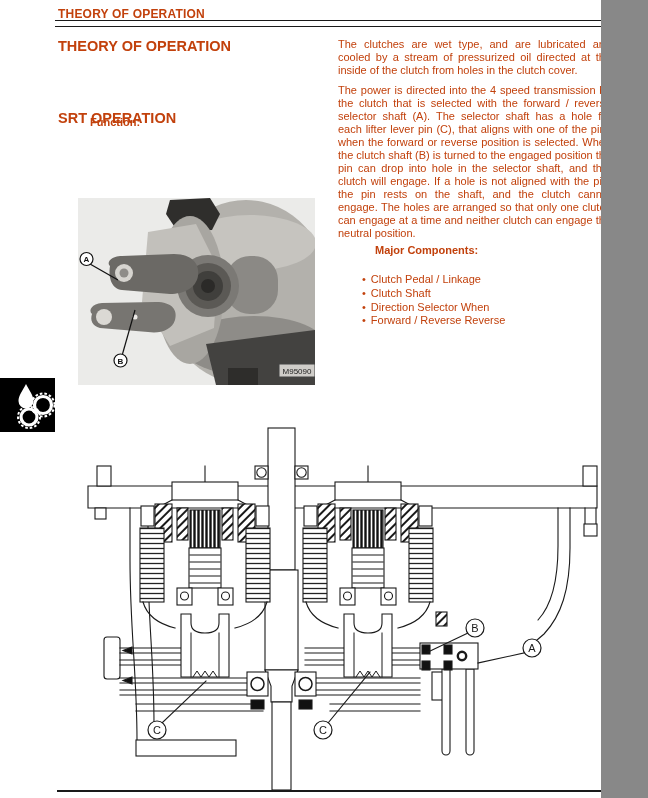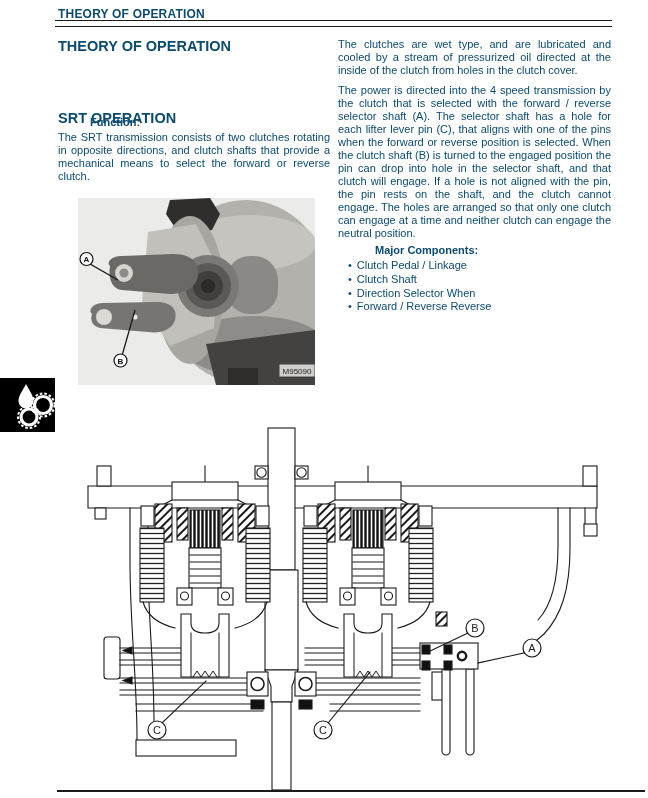--- a/index.html
+++ b/index.html
@@ -1,30 +1,30 @@
 <!DOCTYPE html>
 <html><head>
 <meta charset="utf-8">
 <style>
   html,body{margin:0;padding:0;background:#888;}
-  #page{position:relative;width:648px;height:798px;background:#fff;overflow:hidden;
-        font-family:"Liberation Sans", sans-serif;color:#0c4a6e;}
+  #page{position:relative;width:601px;height:798px;background:#fff;overflow:hidden;
+        font-family:"Liberation Sans", sans-serif;color:#c2410c;}
   .abs{position:absolute;}
   
   #hdr-left{left:58px;top:7px;font-size:12px;font-weight:bold;letter-spacing:.2px;}
   #hdr-right{right:36px;top:8px;font-size:11.5px;font-weight:bold;letter-spacing:.2px;}
   #hdr-rule{left:55px;top:20px;width:557px;height:5px;border-top:1.6px solid #1a1a1a;border-bottom:1.6px solid #1a1a1a;}
   
   #colL{left:58px;top:0;width:272px;height:798px;}
   #colR{left:338px;top:0;width:273px;height:798px;}
   .h1{position:absolute;font-size:14.5px;font-weight:bold;}
   .lbl{position:absolute;font-size:11px;font-weight:bold;}
   .body{position:absolute;font-size:11px;line-height:13px;text-align:justify;}
   
-  #mc-list{position:absolute;top:259px;left:10px;margin:0;padding:0;list-style:none;font-size:11px;line-height:13.8px;}
+  #mc-list{position:absolute;top:259px;left:10px;margin:14px;padding:0;list-style:none;font-size:11px;line-height:13.8px;}
   #mc-list li::before{content:"\2022";margin-right:5px;}
   
   #photo{left:78px;top:198px;width:237px;height:187px;}
   
   #lube{left:0;top:378px;width:55px;height:54px;}
   
   #diagram{left:80px;top:420px;width:530px;height:372px;}
   #bottom-rule{left:57px;top:790px;width:588px;height:2px;background:#1a1a1a;}
   svg{display:block;}
   text{font-family:"Liberation Sans", sans-serif;}
@@ -34,21 +34,20 @@
 
 <div id="page">
 
   <div class="abs" id="hdr-left">THEORY OF OPERATION</div>
   <div class="abs" id="hdr-rule"></div>
 
   <div class="abs" id="colL">
     <div class="h1" style="top:38px;left:0;">THEORY OF OPERATION</div>
     <div class="h1" style="top:76px;left:0;margin-top:34px;">SRT OPERATION</div>
     <div class="lbl" style="top:116px;left:12px;margin-left:20px;">Function:</div>
-    <div class="body" style="top:131px;left:0;width:272px;">The SRT transmission consists of two clutches rotating in opposite directions, and clutch shafts that provide a mechanical means to select the forward or reverse clutch.</div>
   </div>
 
   <div class="abs" id="photo">
     <svg width="237" height="187" viewBox="0 0 237 187">
       <rect width="237" height="187" fill="#ebebe9"></rect>
       <ellipse cx="168" cy="94" rx="84" ry="92" fill="#b3b1ac"></ellipse>
       <ellipse cx="172" cy="45" rx="66" ry="28" fill="#c6c4bf"></ellipse>
       <ellipse cx="176" cy="148" rx="72" ry="30" fill="#8e8c88"></ellipse>
       <path d="M92,2 L132,0 L142,16 L134,32 L100,34 L88,16 Z" fill="#2f2e2c"></path>
       <ellipse cx="112" cy="92" rx="34" ry="74" fill="#a8a6a1"></ellipse>

